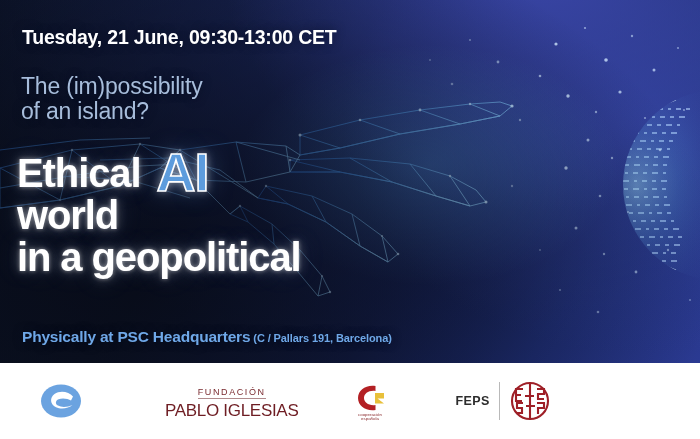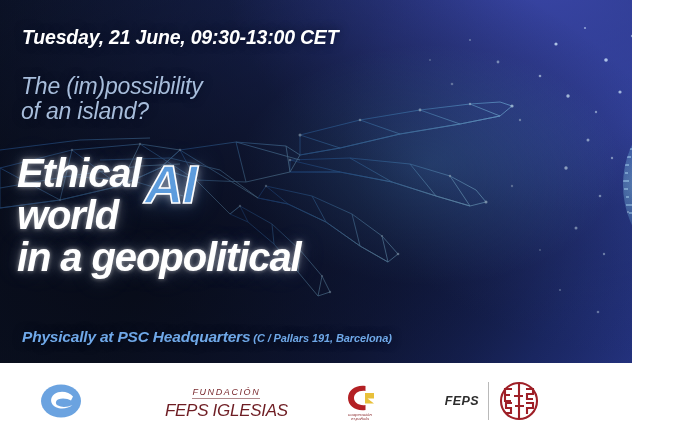--- a/index.html
+++ b/index.html
@@ -6,25 +6,24 @@
     margin: 0;
     padding: 0;
     background: #ffffff;
   }
   body {
     font-family: "Liberation Sans", sans-serif;
   }
 
   #poster {
     position: relative;
-    width: 632px;
+    width: 700px;
     height: 439px;
     overflow: hidden;
     background: #5eead4;
-    font-style: italic;
   }
 
   
   .hero {
     position: absolute;
     left: 0; top: 0;
     width: 700px;
     height: 363px;
     overflow: hidden;
     background:
@@ -99,22 +98,22 @@
 
   .ai-word {
     color: #5d9cdd;
     font-size: 54px;
     letter-spacing: -1px;
     -webkit-text-stroke: 1.6px #ffffff;
     text-shadow:
       0 0 10px rgba(255,255,255,0.55),
       0 0 24px rgba(110,170,245,0.55);
     position: relative;
-    top: 16px;
-    padding-left: 4px;
+    top: 4px;
+    padding-left: 16px;
   }
 
   .venue {
     position: absolute;
     left: 22px;
     top: 328px;
     white-space: nowrap;
     text-shadow: 0 0 10px rgba(8,14,32,0.9);
   }
   .venue-main {
@@ -493,21 +492,21 @@
                  C21 26.5, 28.5 25.5, 32.5 22
                  C28 24.2, 21.5 24.6, 18 22.6
                  C15 20.9, 15.3 17.6, 18.6 16.2
                  C22 14.7, 28 15.4, 31 17.6 Z" fill="#ffffff"></path>
       </svg>
     </div>
 
     <div class="logo-slot slot-fpi">
       <div class="fpi-text">
         <div><span class="fpi-l1">FUNDACIÓN</span></div>
-        <div class="fpi-l2">FEPS IGLESIAS</div>
+        <div class="fpi-l2">PABLO IGLESIAS</div>
       </div>
       <svg class="coop-mark" viewBox="0 0 34 40">
         <path d="M22.5 5 C13 3.5, 5 9, 5 17 C5 25, 13 30.5, 22.5 29
                  L22.5 24 C16 25, 11 21.5, 11 17 C11 12.5, 16 9, 22.5 10 Z" fill="#b32024"></path>
         <path d="M22 12 L31 12 L31 17.5 L24.5 17.5 L31 22.5 L22 22.5 Z" fill="#e8c03a"></path>
         <text x="17" y="35" font-family="'Liberation Sans', sans-serif" font-size="4.4" fill="#8b2b2e" text-anchor="middle">cooperación</text>
         <text x="17" y="39.2" font-family="'Liberation Sans', sans-serif" font-size="4.4" fill="#8b2b2e" text-anchor="middle">española</text>
       </svg>
     </div>
 

